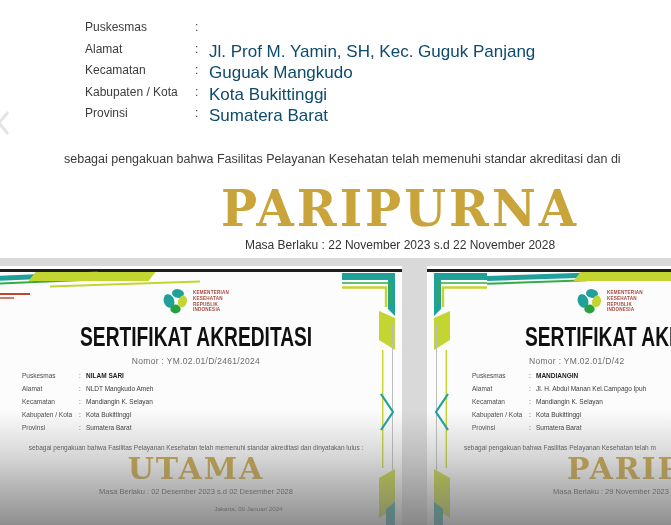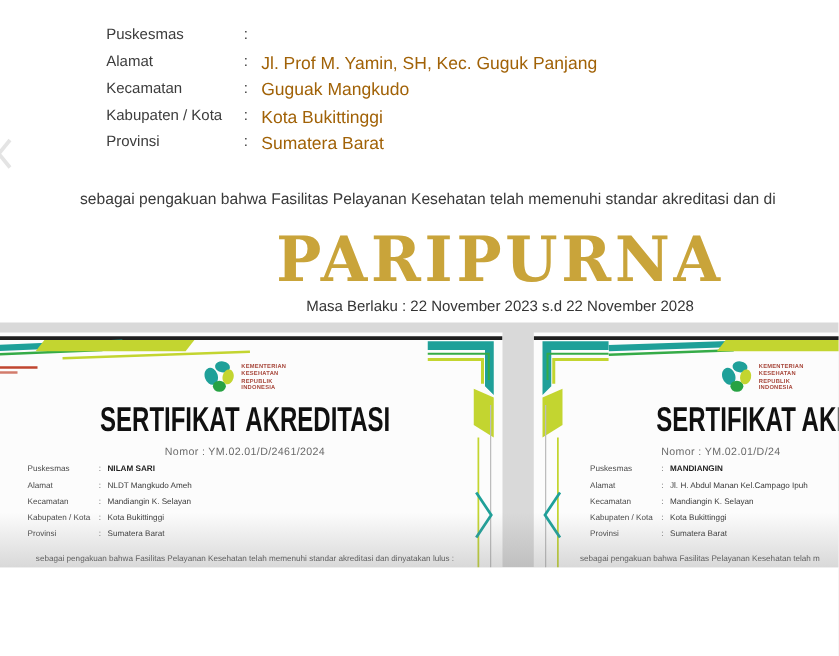--- a/index.html
+++ b/index.html
@@ -1,27 +1,27 @@
 <!DOCTYPE html>
 <html style="--gold: #c9a43a; --teal: #1fa099; --green: #35ab47; --lime: #c3d530; --black: #1e1e1e;"><head>
 <meta charset="utf-8">
 <style>
   * { margin:0; padding:0; box-sizing:border-box; }
   html,body { background:#ffffff; }
   .stage {
-    position:relative; width:671px; height:454px; overflow:hidden;
+    position:relative; width:671px; height:525px; overflow:hidden;
     background:#ffffff; font-family:"Liberation Sans", sans-serif;
   }
 
   
   .top-fields { position:absolute; left:85px; top:20px; }
   .top-row { display:flex; height:13px; margin-bottom:8.5px; font-size:12px; color:#3c3c3c; }
   .top-row .lbl { width:110px; }
   .top-row .colon { width:14px; color:#3c3c3c; }
-  .top-row .val { white-space:nowrap; font-size:14px; color:#a16207; }
+  .top-row .val { white-space:nowrap; font-size:17px; color:#0c4a6e; }
   .top-row.first .val { font-weight:bold; font-size:13px; letter-spacing:.3px; color:#171717; }
 
   .top-statement {
     position:absolute; left:64px; top:152px; white-space:nowrap;
     font-size:12.5px; color:#3a3a3a;
   }
   .rating-big {
     position:absolute; left:100px; top:184px; width:600px; text-align:center;
     font-family:"DejaVu Serif", serif; font-weight:bold; font-size:48px; line-height:48px;
     color:var(--gold, #c9a43a); letter-spacing:3px; transform:scaleY(1.04);
@@ -264,21 +264,21 @@
           <span>KEMENTERIAN</span>
           <span>KESEHATAN</span>
           <span>REPUBLIK</span>
           <span>INDONESIA</span>
         </div>
       </div>
 
       <div class="cert-title">
         <span class="cert-title-inner">SERTIFIKAT AKREDITASI</span>
       </div>
-      <div class="cert-number">Nomor : YM.02.01/D/24</div>
+      <div class="cert-number">Nomor : YM.02.01/D/42</div>
 
       <div class="cert-fields">
         <div class="c-row first">
           <span class="lbl">Puskesmas</span>
           <span class="colon">:</span>
           <span class="val">MANDIANGIN</span>
         </div>
         <div class="c-row">
           <span class="lbl">Alamat</span>
           <span class="colon">:</span>

